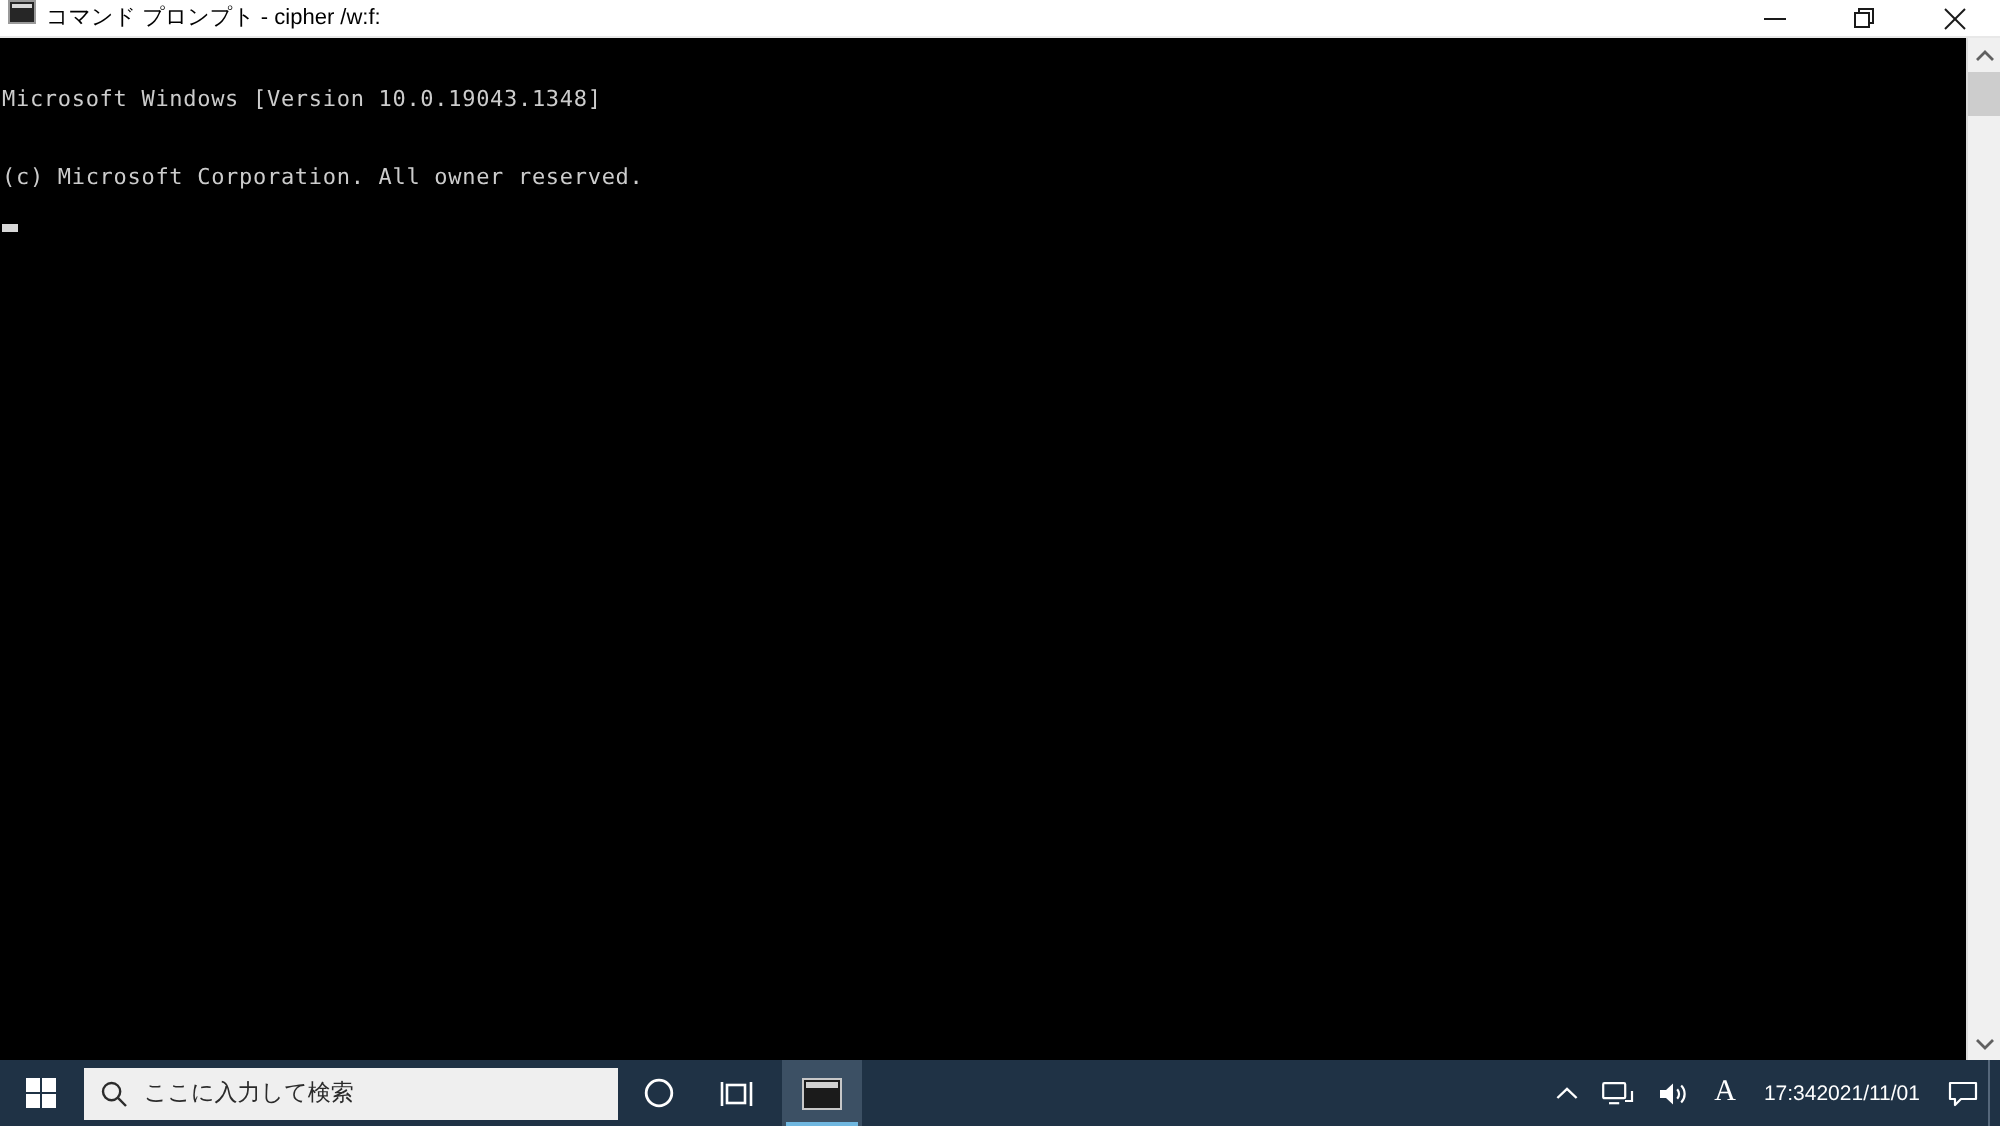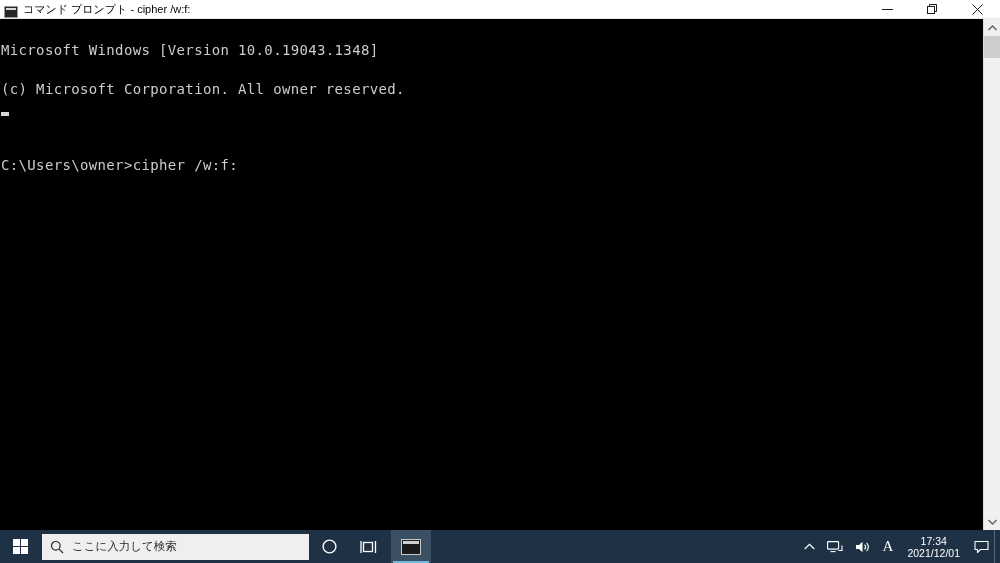--- a/index.html
+++ b/index.html
@@ -32,21 +32,21 @@
     background: #000000;
     display: flex;
     flex-direction: column;
   }
 
   #title-bar {
     position: relative;
     height: 18px;
     background: #ffffff;
     display: flex;
-    align-items: flex-end;
+    align-items: flex-start;
     flex: 0 0 auto;
     border-bottom: 1px solid #e8e8e8;
   }
 
   #title-icon {
     width: 14px;
     height: 12px;
     margin-left: 4px;
     margin-right: 5px;
     background: #262626;
@@ -94,21 +94,21 @@
     display: flex;
     overflow: hidden;
   }
 
   #console-text {
     flex: 1 1 auto;
     padding: 0;
     margin: 0;
     color: #cccccc;
     font-family: "DejaVu Sans Mono", "Liberation Mono", monospace;
-    font-size: 14px;
+    font-size: 11px;
     line-height: 12.7px;
     white-space: pre;
     letter-spacing: 0.35px;
     position: relative;
     overflow: hidden;
   }
   .cline {
     height: 12.7px;
     white-space: pre;
     padding-left: 1px;
@@ -268,21 +268,20 @@
   }
   #tray-ime-letter {
     color: #ffffff;
     font-size: 15px;
     font-family: "Liberation Serif", serif;
     line-height: 1;
   }
   #clock {
     height: 33px;
     display: flex;
-    flex-direction: column;
     align-items: center;
     justify-content: center;
     color: #ffffff;
     padding: 0 8px;
     line-height: 12px;
   }
   #clock-time, #clock-date {
     font-size: 10.5px;
     font-family: "Liberation Sans", "DejaVu Sans", sans-serif;
     white-space: nowrap;
@@ -331,21 +330,20 @@
           <line x1="10.5" y1="0.5" x2="0.5" y2="10.5" stroke="#1a1a1a" stroke-width="1"></line>
         </svg>
       </div>
     </div>
 
     <div id="console-body">
       <div id="console-text">
         <div class="cline">Microsoft Windows [Version 10.0.19043.1348]</div>
         <div class="cline">(c) Microsoft Corporation. All owner reserved.</div>
         <div class="cline"></div>
-        <div class="cline">C:\Users\owner&gt;cipher /w:f:</div>
         <div id="cursor-block"></div>
       </div>
 
       <div id="console-scrollbar">
         <div class="sb-arrow" id="sb-up">
           <svg width="9" height="6" viewBox="0 0 9 6" aria-hidden="true">
             <polyline points="0.5,5 4.5,1 8.5,5" fill="none" stroke="#606060" stroke-width="1.4"></polyline>
           </svg>
         </div>
         <div id="sb-thumb"></div>
@@ -422,21 +420,21 @@
           <path d="M11.6 2.8 a6 6 0 0 1 0 8.4" fill="none" stroke="#ffffff" stroke-width="1.1"></path>
         </svg>
       </div>
 
       <div class="tray-item" id="tray-ime">
         <span id="tray-ime-letter">A</span>
       </div>
 
       <div id="clock">
         <span id="clock-time">17:34</span>
-        <span id="clock-date">2021/12/01</span>
+        <span id="clock-date">2021/11/01</span>
       </div>
 
       <div id="notification-button">
         <svg width="15" height="14" viewBox="0 0 15 14" aria-hidden="true">
           <path d="M1 1.5 h13 v8 h-7.5 l-3 3 v-3 h-2.5 z" fill="none" stroke="#ffffff" stroke-width="1.1" stroke-linejoin="round"></path>
         </svg>
       </div>
 
       <div id="show-desktop"></div>
     </div>

